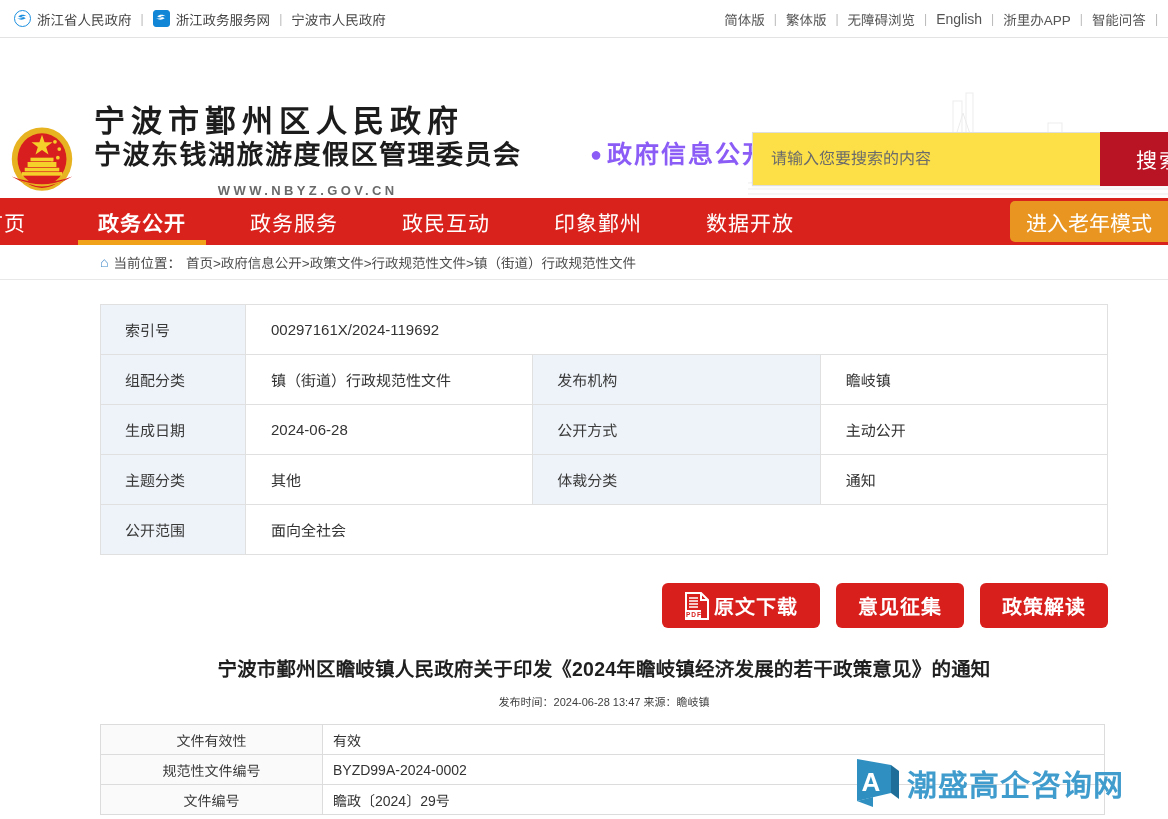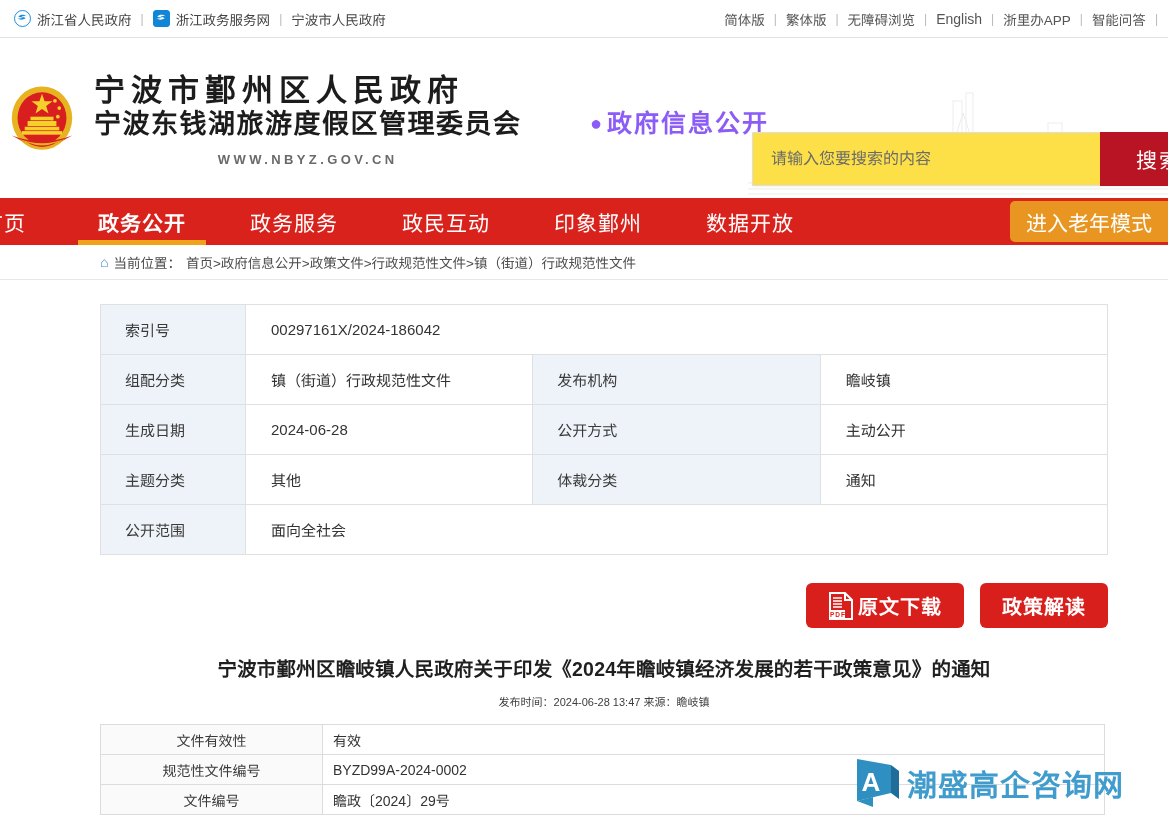--- a/index.html
+++ b/index.html
@@ -42,21 +42,21 @@
   .topbar-right .item.en { font-size: 14px; }
 
   
   .header {
     position: relative;
     height: 160px;
     background: #ffffff;
     overflow: hidden;
   }
   .skyline { position: absolute; right: 0; bottom: 0; width: 420px; height: 145px; opacity: .5; pointer-events:none; }
-  .header-inner { position: relative; display: flex; align-items: center; height: 100%; padding-left: 6px; }
+  .header-inner { position: relative; display: flex; align-items: flex-end; height: 100%; padding-left: 6px; }
   .emblem { width: 72px; height: 72px; margin-right: 16px; margin-top: 6px; flex:0 0 auto; }
   .titleblock { position: relative; margin-top: 4px; }
   .gov-line1 {
     font-family: "DejaVu Serif", "Liberation Serif", serif;
     font-weight: 700;
     font-size: 31px;
     letter-spacing: 6px;
     color: #1c1c1c;
     line-height: 1.12;
     white-space: nowrap;
@@ -404,21 +404,21 @@
       <span>首页&gt;政府信息公开&gt;政策文件&gt;行政规范性文件&gt;镇（街道）行政规范性文件</span>
     </div>
   </div>
 
   <div class="content">
 
     <table class="meta">
       <tbody>
         <tr>
           <td class="lbl">索引号</td>
-          <td colspan="3">00297161X/2024-186042</td>
+          <td colspan="3">00297161X/2024-119692</td>
         </tr>
         <tr>
           <td class="lbl">组配分类</td>
           <td>镇（街道）行政规范性文件</td>
           <td class="lbl val2">发布机构</td>
           <td>瞻岐镇</td>
         </tr>
         <tr>
           <td class="lbl">生成日期</td>
           <td>2024-06-28</td>
@@ -442,20 +442,21 @@
       <button class="btn">
         <svg class="pdf-ico" viewBox="0 0 26 28" aria-hidden="true">
           <path d="M2 1 h15 l7 7 v19 h-22 z" fill="none" stroke="#ffffff" stroke-width="2"></path>
           <path d="M17 1 v7 h7" fill="none" stroke="#ffffff" stroke-width="2"></path>
           <path d="M5 6 h9 M5 9 h9 M5 12 h9 M5 15 h9" stroke="#ffffff" stroke-width="1.6"></path>
           <rect x="3" y="18" width="14" height="8" fill="#ffffff"></rect>
           <text x="10" y="24.6" font-size="6.5" font-family="Liberation Sans, sans-serif" font-weight="700" fill="#d81f1c" text-anchor="middle">PDF</text>
         </svg>
         <span>原文下载</span>
       </button>
+      <button class="btn">意见征集</button>
       <button class="btn">政策解读</button>
     </div>
 
     <div class="doctitle">宁波市鄞州区瞻岐镇人民政府关于印发《2024年瞻岐镇经济发展的若干政策意见》的通知</div>
     <div class="docmeta">发布时间：2024-06-28 13:47 来源：瞻岐镇</div>
 
     <table class="doctbl">
       <tbody>
         <tr>
           <td class="lbl">文件有效性</td>

